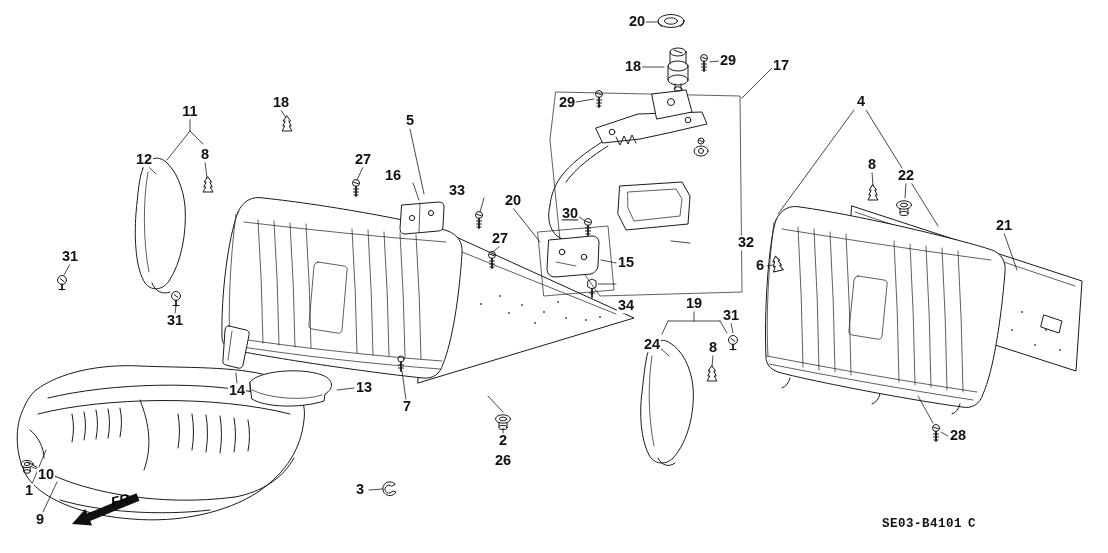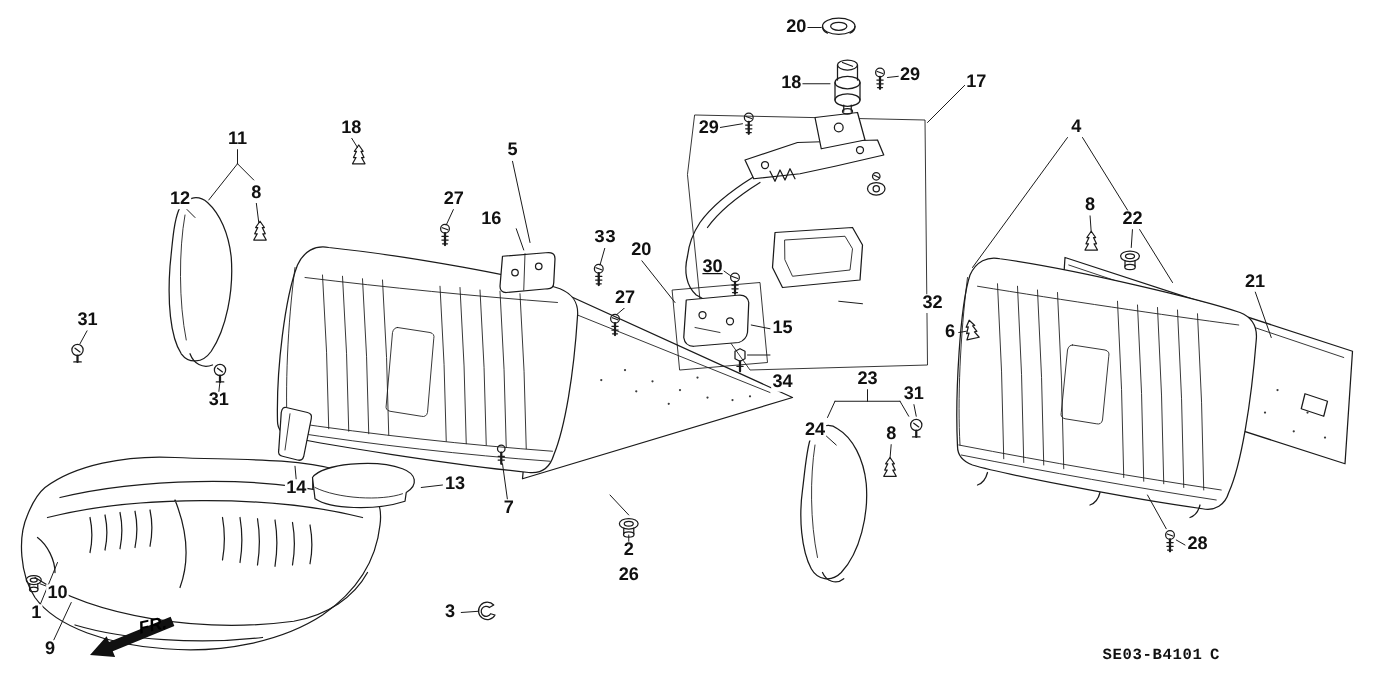--- a/index.html
+++ b/index.html
@@ -302,32 +302,32 @@
       <div class="part-label" style="left: 190px; top: 112px;">11</div>
       <div class="part-label" style="left: 281px; top: 103px;">18</div>
       <div class="part-label" style="left: 410px; top: 121px;">5</div>
       <div class="part-label" style="left: 861px; top: 102px;">4</div>
       <div class="part-label" style="left: 144px; top: 160px;">12</div>
       <div class="part-label" style="left: 205px; top: 155px;">8</div>
       <div class="part-label" style="left: 363px; top: 160px;">27</div>
       <div class="part-label" style="left: 393px; top: 176px;">16</div>
       <div class="part-label" style="left: 872px; top: 165px;">8</div>
       <div class="part-label" style="left: 906px; top: 176px;">22</div>
-      <div class="part-label" style="left: 484px; top: 191px; font-family: Liberation Mono, monospace;">33</div>
+      <div class="part-label" style="left: 457px; top: 191px;">33</div>
       <div class="part-label" style="left: 513px; top: 201px;">20</div>
       <div class="part-label" style="left: 570px; top: 214px; text-decoration: underline;">30</div>
       <div class="part-label" style="left: 1004px; top: 226px;">21</div>
       <div class="part-label" style="left: 500px; top: 239px;">27</div>
       <div class="part-label" style="left: 626px; top: 263px;">15</div>
       <div class="part-label" style="left: 700px; top: 243px; margin-left: 46px;">32</div>
       <div class="part-label" style="left: 626px; top: 284px; margin-top: 22px;">34</div>
       <div class="part-label" style="left: 760px; top: 266px;">6</div>
       <div class="part-label" style="left: 70px; top: 257px;">31</div>
       <div class="part-label" style="left: 175px; top: 321px;">31</div>
-      <div class="part-label" style="left: 694px; top: 304px;">23</div>
+      <div class="part-label" style="left: 694px; top: 304px;">19</div>
       <div class="part-label" style="left: 652px; top: 345px;">24</div>
       <div class="part-label" style="left: 731px; top: 316px;">31</div>
       <div class="part-label" style="left: 713px; top: 348px;">8</div>
       <div class="part-label" style="left: 237px; top: 391px;">14</div>
       <div class="part-label" style="left: 364px; top: 388px;">13</div>
       <div class="part-label" style="left: 407px; top: 407px;">7</div>
       <div class="part-label" style="left: 503px; top: 441px;">2</div>
       <div class="part-label" style="left: 503px; top: 461px;">26</div>
       <div class="part-label" style="left: 958px; top: 436px;">28</div>
       <div class="part-label" style="left: 46px; top: 475px;">10</div>

